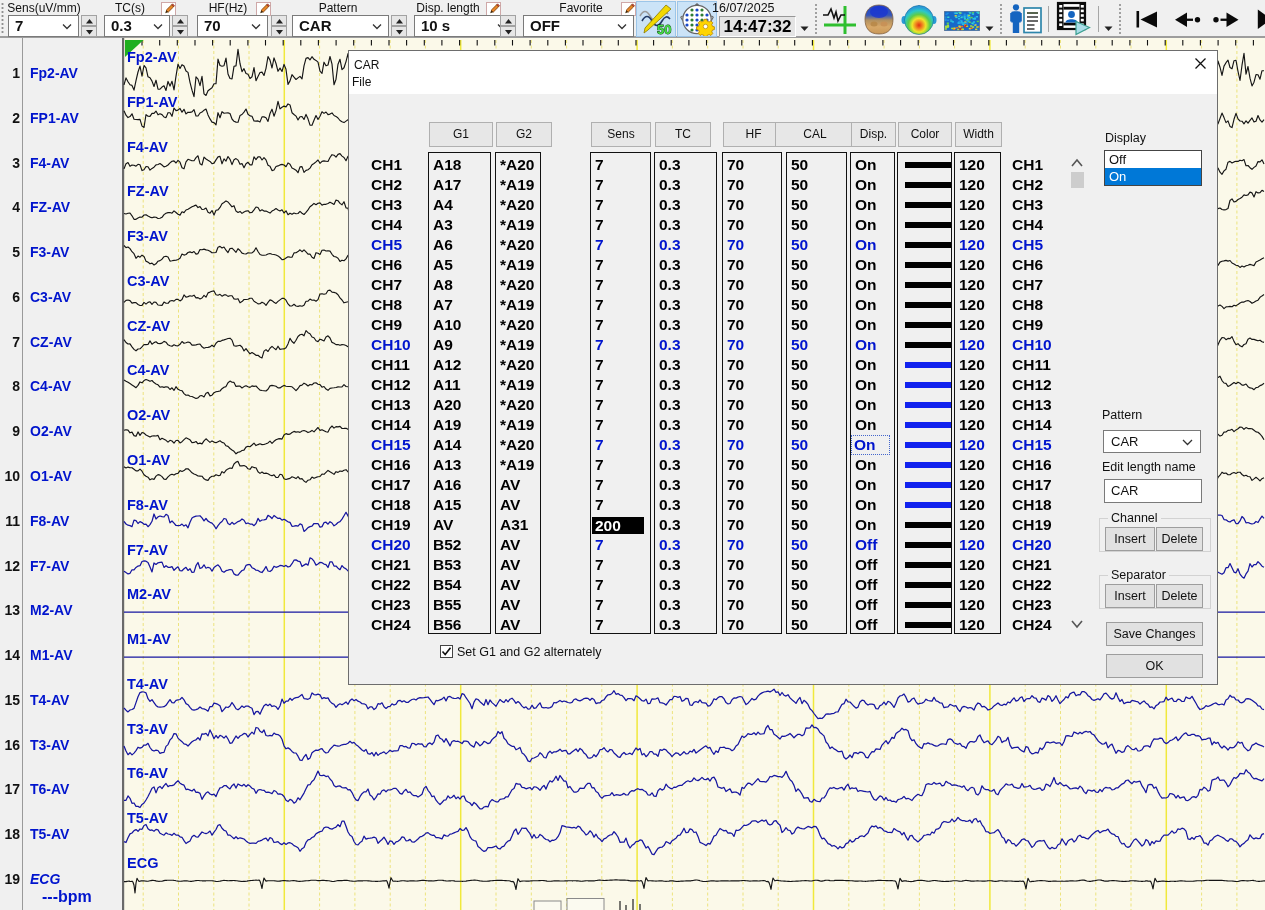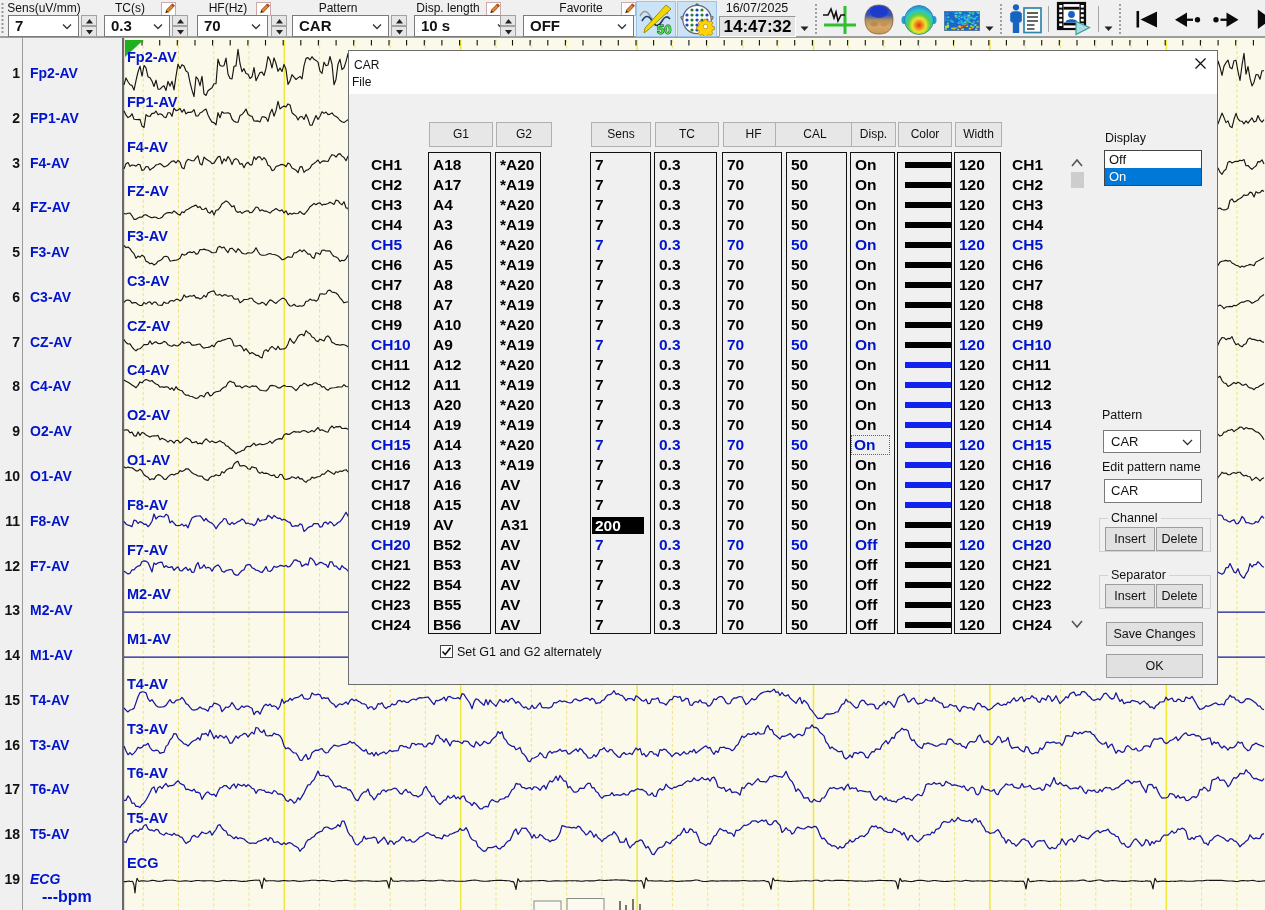--- a/index.html
+++ b/index.html
@@ -7,21 +7,21 @@
 #grip{position:absolute;left:1px;top:2px;width:3px;height:33px;background-image:radial-gradient(circle,#909090 1px,transparent 1.2px);background-size:3px 4px}
 .tlab{position:absolute;top:1px;text-align:center;font-size:12px;color:#111}
 .tcombo{position:absolute;height:22px;background:#fff;border:1px solid #7a7a7a;font-size:15px;font-weight:bold;color:#111;line-height:20px;padding-left:6px}
 .chev{position:absolute;right:6px;top:8px}
 .chev2{position:absolute;right:7px;top:8px}
 .spin{position:absolute;width:16px;height:22px}
 .spu,.spd{position:absolute;left:0;width:16px;height:11px;background:#e6e6e6;border:1px solid #a2a2a2;text-align:center}
 .spu{top:0}.spd{top:11px}
 .spu svg,.spd svg{display:block;margin:3px auto 0}
 .togbtn{position:absolute;top:1px;width:40px;height:36px;background:#cbe3f7;border:1px solid #9cc5e8}
-#tdate{position:absolute;left:712px;top:1px;width:90px;text-align:center;font-size:12.5px;color:#111}
+#tdate{position:absolute;left:712px;top:1px;width:90px;font-size:12.5px;color:#111}
 #ttime{position:absolute;left:719px;top:16px;width:77px;height:21px;background:#e4e4e4;border:1px solid #979797;border-right-color:#fff;border-bottom-color:#fff;font-size:17px;font-weight:bold;text-align:center;line-height:19px;color:#000}
 .dotsep{position:absolute;top:4px;width:2px;height:30px;background-image:linear-gradient(#a0a0a0 50%,transparent 50%);background-size:2px 4px}
 .vsep{position:absolute;top:6px;width:1px;height:26px;background:#a6a6a6}
 #lpanel{position:absolute;left:0;top:38px;width:122px;height:872px;background:#f0f0f0;z-index:2}
 #lpline{position:absolute;left:22px;top:0;width:1px;height:872px;background:#9a9a9a}
 .chnum{position:absolute;left:0;width:20px;text-align:right;font-size:14px;font-weight:bold;color:#111;height:19px;line-height:19px}
 .chlab{position:absolute;left:30px;font-size:14px;font-weight:bold;color:#0014cd;height:19px;line-height:19px}
 #bpm{position:absolute;left:42px;top:850px;font-size:16px;font-weight:bold;color:#0014cd}
 #dlg{position:absolute;left:348px;top:50px;width:870px;height:635px;background:#f0f0f0;border:1px solid #6d6d6d;z-index:10;font-size:12px}
 #dtitlebar{position:absolute;left:0;top:0;width:868px;height:22px;background:#fff}
@@ -537,21 +537,21 @@
       <div id="dtitlebar">
         <span id="dtitle">CAR</span>
         <svg id="dx" width="11" height="11" viewBox="0 0 11 11">
           <path d="M0.5 0.5 L10.5 10.5 M10.5 0.5 L0.5 10.5" stroke="#111" stroke-width="1.3"></path>
         </svg>
       </div>
       <div id="dmenu">File</div>
       <div class="hbtn" style="left:80px;width:64px">G1</div>
       <div class="hbtn" style="left:147px;width:56px">G2</div>
       <div class="hbtn" style="left:242px;width:60px">Sens</div>
-      <div class="hbtn" style="left:306px;width:64px">TC</div>
+      <div class="hbtn" style="left:306px;width:56px">TC</div>
       <div class="hbtn" style="left:374px;width:61px">HF</div>
       <div class="hbtn" style="left:426px;width:80px">CAL</div>
       <div class="hbtn" style="left:502px;width:45px">Disp.</div>
       <div class="hbtn" style="left:549px;width:54px">Color</div>
       <div class="hbtn" style="left:606px;width:47px">Width</div>
       <div class="colplain" style="left:18px;width:58px">
         <div class="trow">CH1</div>
         <div class="trow">CH2</div>
         <div class="trow">CH3</div>
         <div class="trow">CH4</div>
@@ -899,21 +899,21 @@
       <div id="cbxlab">Set G1 and G2 alternately</div>
       <div class="rlab" style="left:756px;top:80px">Display</div>
       <div id="listbox">
         <div id="lbOff">Off</div>
         <div id="lbOn">On</div>
       </div>
       <div class="rlab" style="left:753px;top:357px">Pattern</div>
       <div id="patcombo">CAR<svg class="chev2" width="11" height="7" viewBox="0 0 11 7">
           <path d="M1 1 L5.5 5.5 L10 1" fill="none" stroke="#333" stroke-width="1.3"></path>
         </svg></div>
-      <div class="rlab" style="left:753px;top:409px">Edit pattern name</div>
+      <div class="rlab" style="left:753px;top:409px">Edit length name</div>
       <div id="patedit">CAR</div>
       <fieldset class="grp" style="top:460px">
         <legend>Channel</legend>
       </fieldset>
       <div class="dbtn" style="left:756px;top:476px;width:50px">Insert</div>
       <div class="dbtn" style="left:807px;top:476px;width:47px">Delete</div>
       <fieldset class="grp" style="top:517px">
         <legend>Separator</legend>
       </fieldset>
       <div class="dbtn" style="left:756px;top:533px;width:50px">Insert</div>

